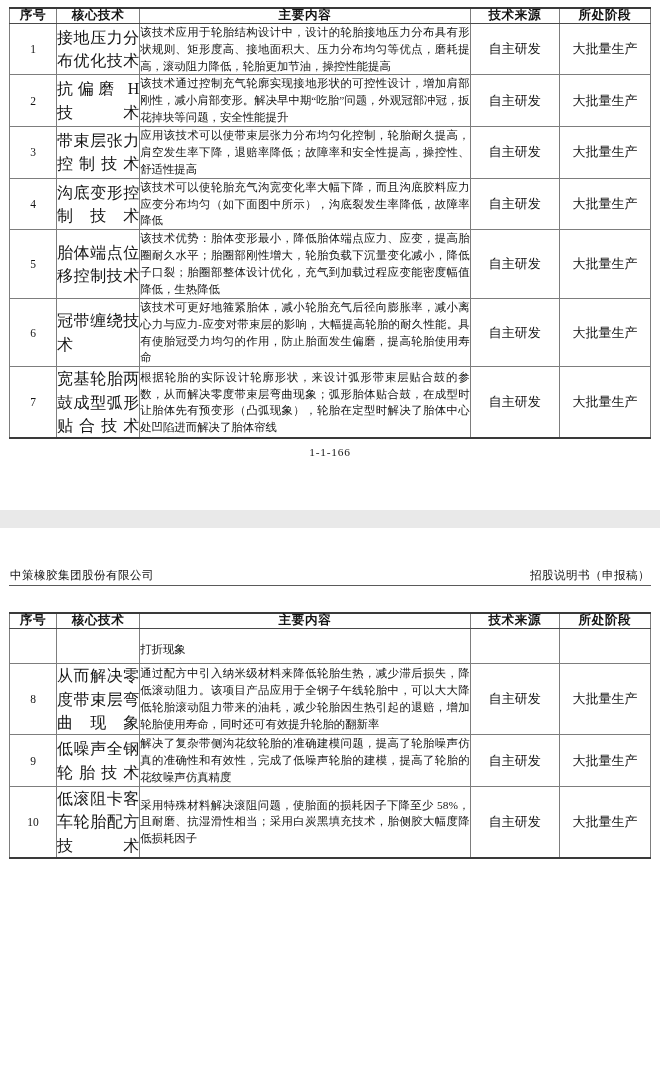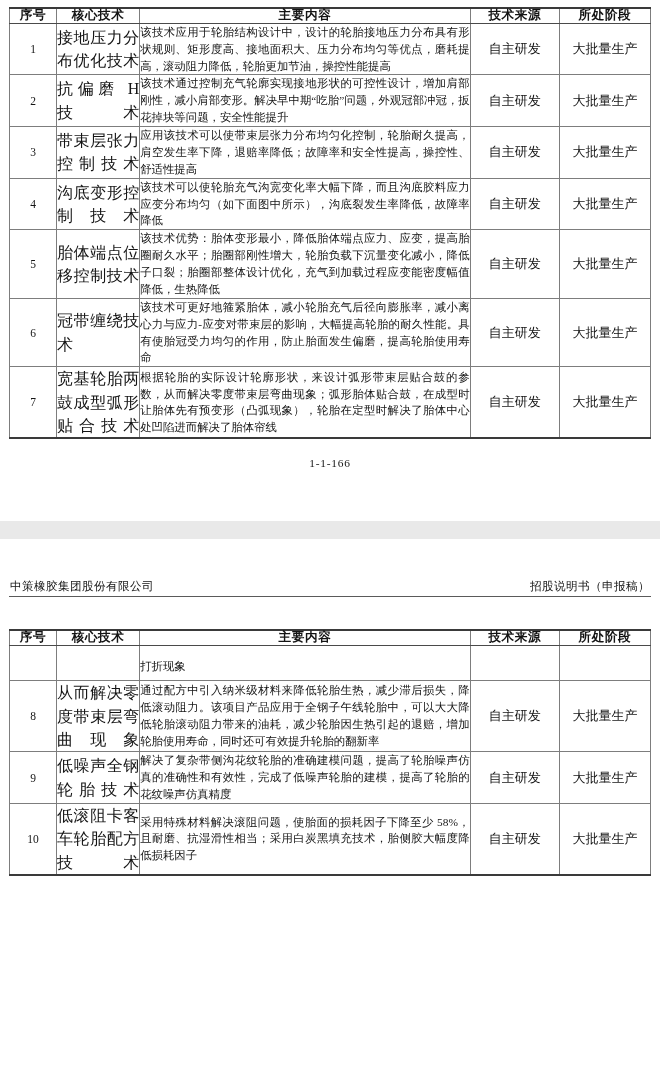--- a/index.html
+++ b/index.html
@@ -105,35 +105,35 @@
     font-size: 13px;
     white-space: nowrap;
   }
 
   
   .run-head {
     display: flex;
     justify-content: space-between;
     align-items: flex-end;
     width: 642px;
-    margin: 0 auto 6px auto;
+    margin: 0 auto 0 auto;
     padding: 0 1px 2px 1px;
     border-bottom: 1.3px solid #5a5a5a;
     font-size: 11.6px;
     letter-spacing: 0.4px;
   }
   .run-head-spacer { height: 40px; }
   .run-head-gap { height: 26px; }
 
   .folio {
     text-align: center;
     font-size: 11.4px;
     font-family: "Liberation Serif", serif;
     letter-spacing: 0.8px;
-    padding-top: 18px;
+    padding-top: 7px;
     padding-bottom: 0px;
   }
 </style>
 </head>
 <body>
 
 <div class="page page-one">
 
   <table class="tech-table">
     <colgroup>

